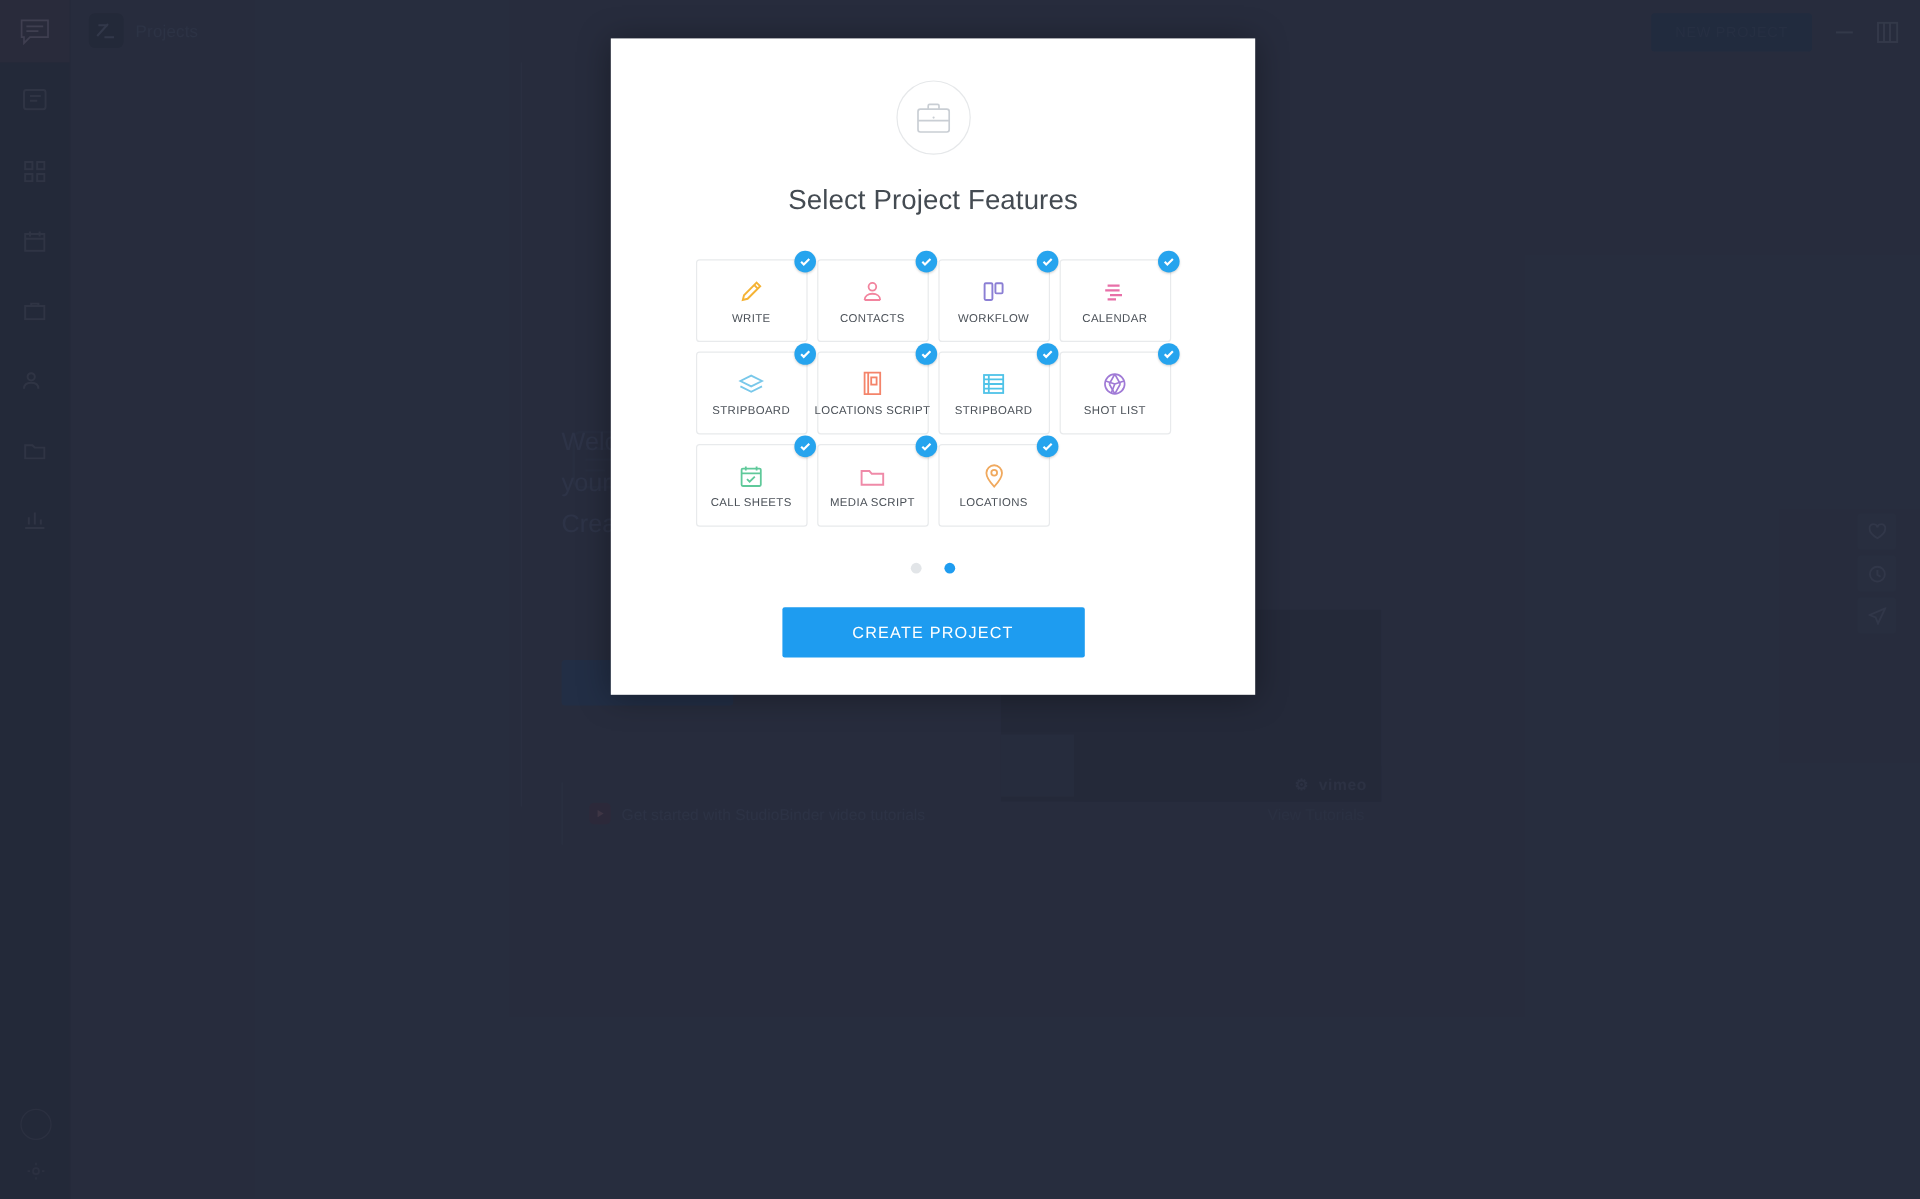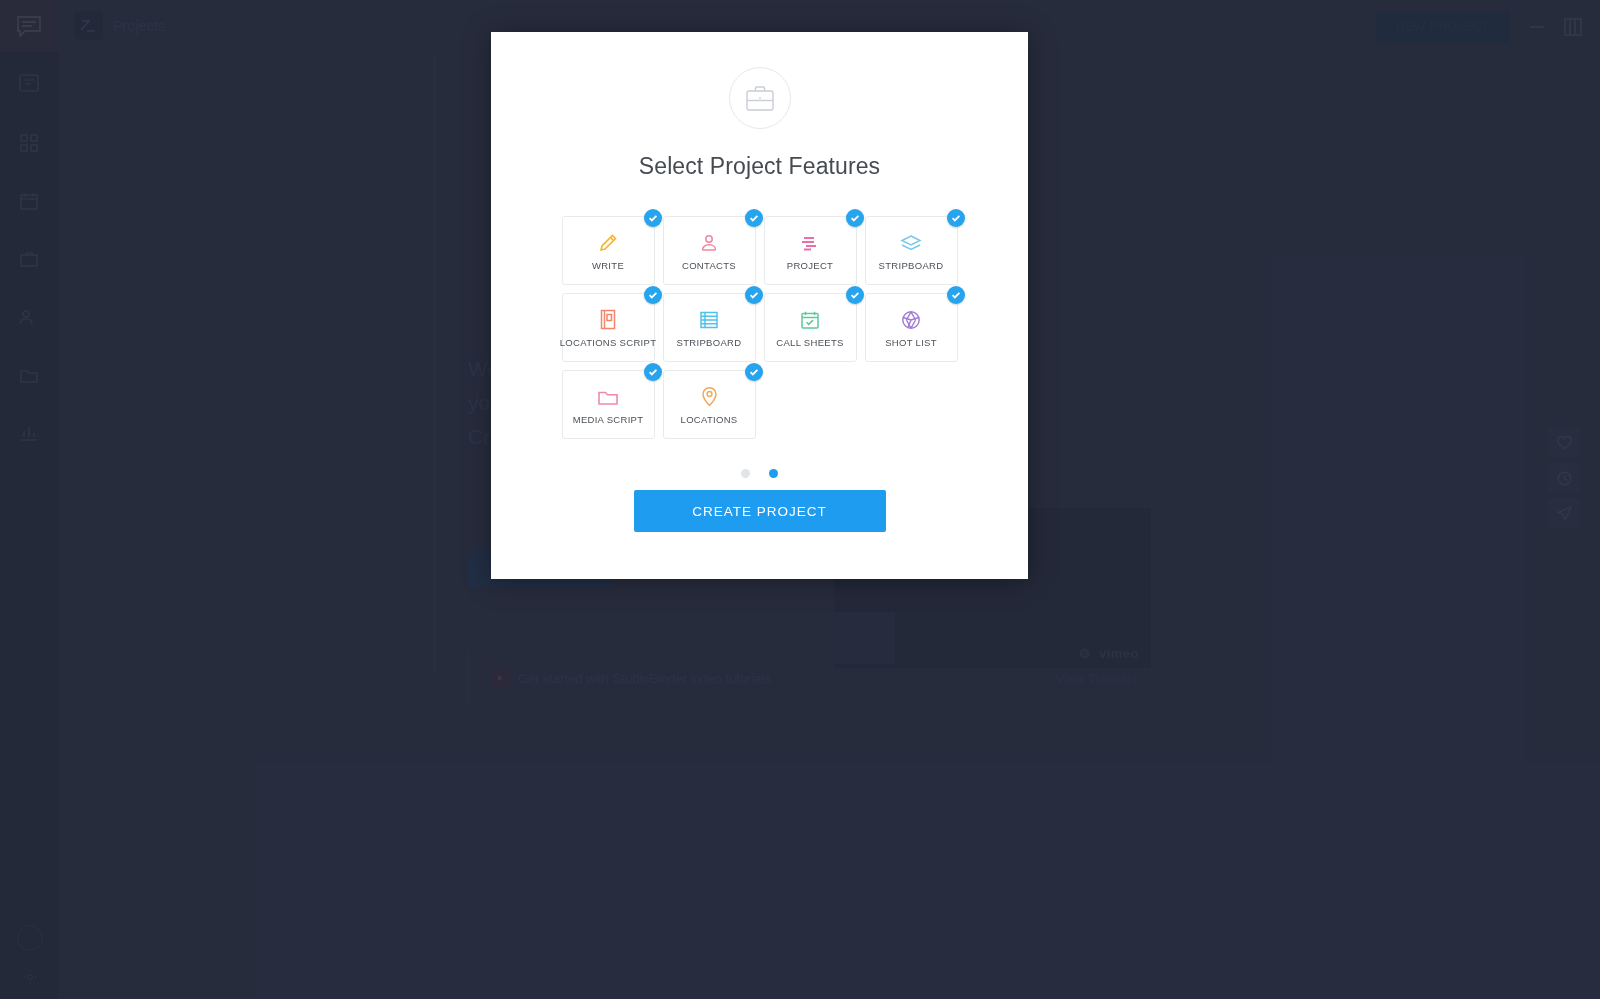--- a/index.html
+++ b/index.html
@@ -141,21 +141,21 @@
   }
 
   
   #scrim {
     position: absolute; inset: 0;
     background: rgba(35,41,57,0.62);
   }
 
   
   #modal {
-    position: absolute; left: 491px; top: 32px;
+    position: absolute; left: 509px; top: 32px;
     width: 537px; height: 547px;
     background: #ffffff;
     box-shadow: 0 2px 26px rgba(0,0,0,.35);
   }
   #modal-icon-wrap {
     margin: 35px auto 0; width: 62px; height: 62px;
     border-radius: 50%; border: 1px solid #e6e8ea;
     display: flex; align-items: center; justify-content: center;
   }
   #modal-title {
@@ -201,21 +201,21 @@
     margin-top: 30px;
     display: flex; align-items: center; justify-content: center; gap: 19px;
   }
   #dots .dot {
     width: 9px; height: 9px; border-radius: 50%;
     background: #e2e5e8; cursor: pointer;
   }
   #dots .dot.active { background: #1e9cf0; }
 
   #create-btn {
-    display: block; margin: 12px auto 0;
+    display: block; margin: 28px auto 0;
     width: 252px; height: 42px;
     background: #1e9cf0; border: none; border-radius: 2px;
     color: #ffffff; font-size: 13.5px; letter-spacing: 1px;
     font-family: "Liberation Sans", sans-serif;
     cursor: pointer;
   }
 </style>
 </head>
 <body>
 
@@ -404,28 +404,42 @@
         </svg>
       </span>
       <span class="fc-label">CONTACTS</span>
       <span class="fc-check">
         <svg width="10" height="10" viewBox="0 0 10 10" fill="none" stroke="#fff" stroke-width="1.8">
             <path d="M1.6 5.2l2.2 2.2L8.4 2.8"></path>
           </svg>
       </span>
     </div>
 
+    <div class="feature-card">
+      <span class="fc-icon">
+        <svg width="20" height="20" viewBox="0 0 20 20" fill="none" stroke="#8b7fd4" stroke-width="1.6">
+          <rect x="2.5" y="3" width="6.5" height="14" rx="1"></rect>
+            <rect x="11.5" y="3" width="6" height="8.5" rx="1"></rect>
+        </svg>
+      </span>
+      <span class="fc-label">WORKFLOW</span>
+      <span class="fc-check">
+        <svg width="10" height="10" viewBox="0 0 10 10" fill="none" stroke="#fff" stroke-width="1.8">
+            <path d="M1.6 5.2l2.2 2.2L8.4 2.8"></path>
+          </svg>
+      </span>
+    </div>
 
     <div class="feature-card">
       <span class="fc-icon">
         <svg width="22" height="18" viewBox="0 0 22 18" fill="none" stroke="#e86fa8" stroke-width="1.8">
           <path d="M5 4h10M3 8h12M7 12h10M5 15.5h7"></path>
         </svg>
       </span>
-      <span class="fc-label">PROJECT</span>
+      <span class="fc-label">CALENDAR</span>
       <span class="fc-check">
         <svg width="10" height="10" viewBox="0 0 10 10" fill="none" stroke="#fff" stroke-width="1.8">
             <path d="M1.6 5.2l2.2 2.2L8.4 2.8"></path>
           </svg>
       </span>
     </div>
 
     <div class="feature-card">
       <span class="fc-icon">
         <svg width="22" height="18" viewBox="0 0 22 18" fill="none" stroke="#79c8ea" stroke-width="1.5">
@@ -467,52 +481,52 @@
       <span class="fc-label">STRIPBOARD</span>
       <span class="fc-check">
         <svg width="10" height="10" viewBox="0 0 10 10" fill="none" stroke="#fff" stroke-width="1.8">
             <path d="M1.6 5.2l2.2 2.2L8.4 2.8"></path>
           </svg>
       </span>
     </div>
 
     <div class="feature-card">
       <span class="fc-icon">
+        <svg width="20" height="20" viewBox="0 0 20 20" fill="none" stroke="#a07ad6" stroke-width="1.4">
+          <circle cx="10" cy="10" r="8.2"></circle>
+          <path d="M10 1.8L14.6 10M14.6 10l-4.6 8.2M10 18.2L5.4 10M5.4 10L10 1.8"></path>
+          <path d="M2.3 7.5L10 10M17.7 7.5L10 10M10 10l-3 7.6"></path>
+        </svg>
+      </span>
+      <span class="fc-label">SHOT LIST</span>
+      <span class="fc-check">
+        <svg width="10" height="10" viewBox="0 0 10 10" fill="none" stroke="#fff" stroke-width="1.8">
+            <path d="M1.6 5.2l2.2 2.2L8.4 2.8"></path>
+          </svg>
+      </span>
+    </div>
+
+    <div class="feature-card">
+      <span class="fc-icon">
         <svg width="20" height="20" viewBox="0 0 20 20" fill="none" stroke="#5fc99a" stroke-width="1.5">
           <rect x="2" y="3.5" width="16" height="14.5" rx="1"></rect>
           <path d="M2 7.5h16M5.5 1.8v3.2M14.5 1.8v3.2"></path>
           <path d="M6.5 12.2l2.2 2.2 4.3-4.3"></path>
         </svg>
       </span>
       <span class="fc-label">CALL SHEETS</span>
       <span class="fc-check">
         <svg width="10" height="10" viewBox="0 0 10 10" fill="none" stroke="#fff" stroke-width="1.8">
             <path d="M1.6 5.2l2.2 2.2L8.4 2.8"></path>
           </svg>
       </span>
     </div>
 
     <div class="feature-card">
       <span class="fc-icon">
-        <svg width="20" height="20" viewBox="0 0 20 20" fill="none" stroke="#a07ad6" stroke-width="1.4">
-          <circle cx="10" cy="10" r="8.2"></circle>
-          <path d="M10 1.8L14.6 10M14.6 10l-4.6 8.2M10 18.2L5.4 10M5.4 10L10 1.8"></path>
-          <path d="M2.3 7.5L10 10M17.7 7.5L10 10M10 10l-3 7.6"></path>
-        </svg>
-      </span>
-      <span class="fc-label">SHOT LIST</span>
-      <span class="fc-check">
-        <svg width="10" height="10" viewBox="0 0 10 10" fill="none" stroke="#fff" stroke-width="1.8">
-            <path d="M1.6 5.2l2.2 2.2L8.4 2.8"></path>
-          </svg>
-      </span>
-    </div>
-
-    <div class="feature-card">
-      <span class="fc-icon">
         <svg width="22" height="18" viewBox="0 0 22 18" fill="none" stroke="#ef8aa8" stroke-width="1.6">
           <path d="M2 4.5h6.5l2 2.3H20V16H2z"></path>
         </svg>
       </span>
       <span class="fc-label">MEDIA SCRIPT</span>
       <span class="fc-check">
         <svg width="10" height="10" viewBox="0 0 10 10" fill="none" stroke="#fff" stroke-width="1.8">
             <path d="M1.6 5.2l2.2 2.2L8.4 2.8"></path>
           </svg>
       </span>

